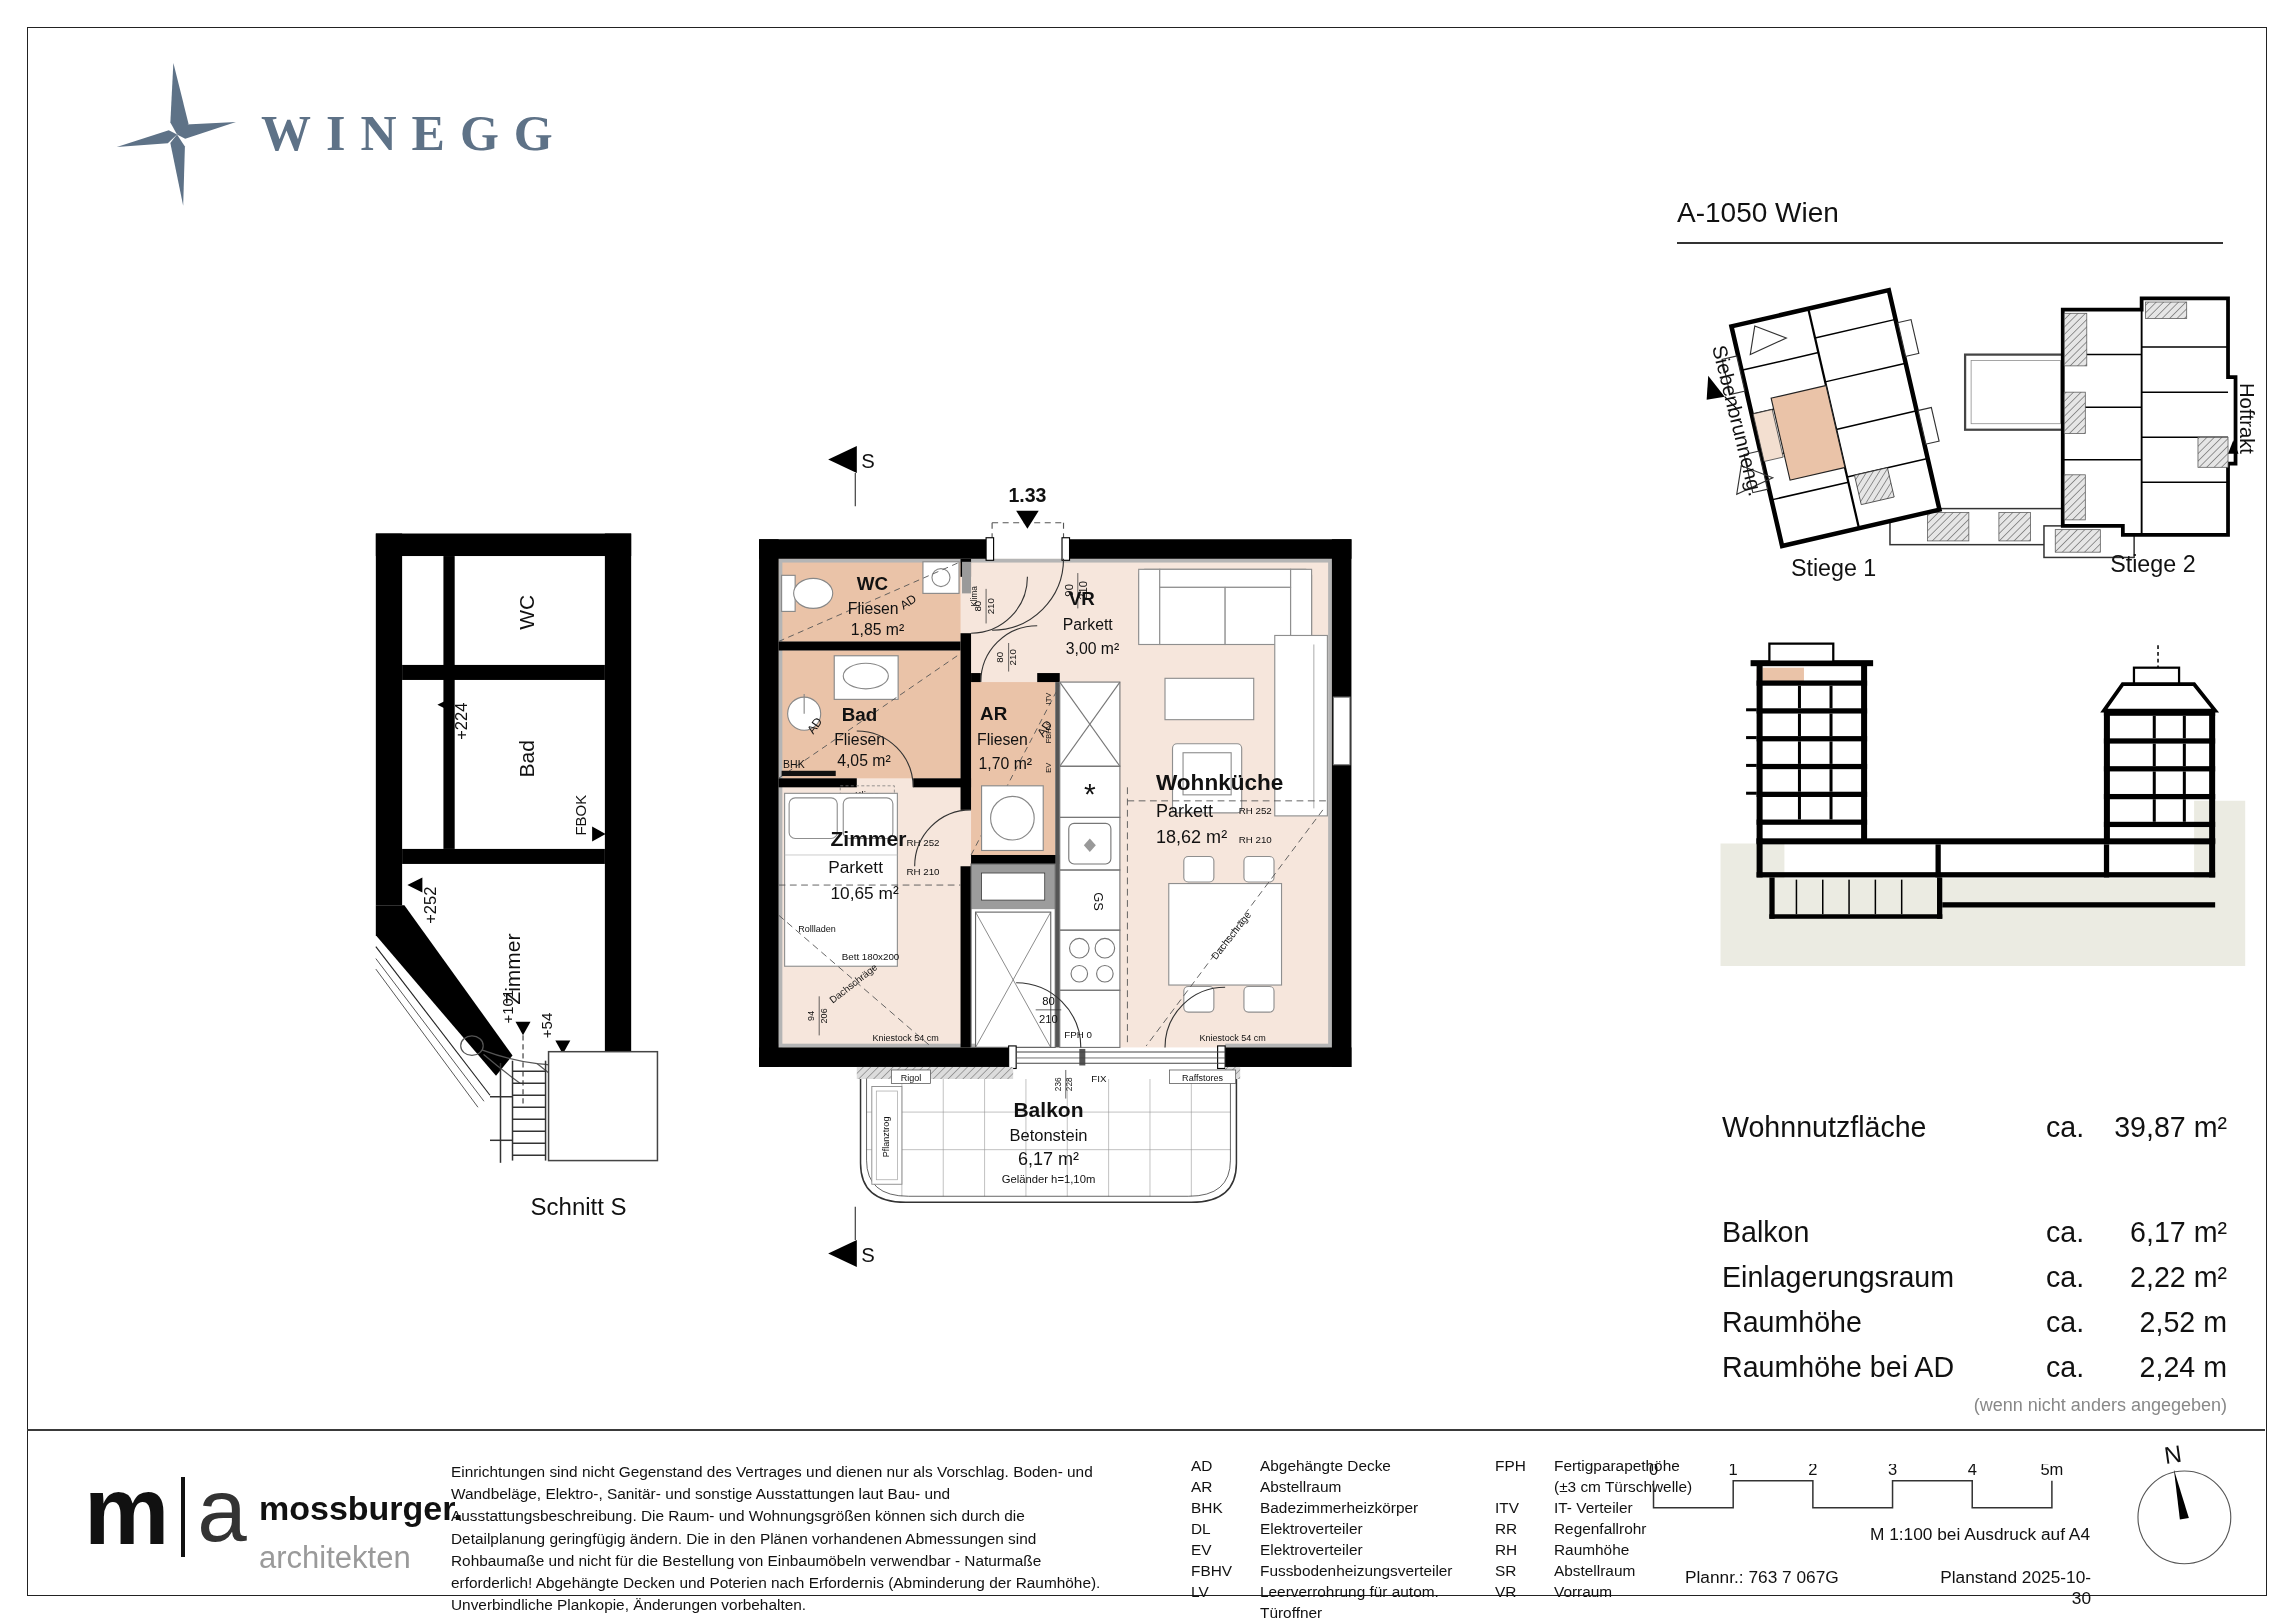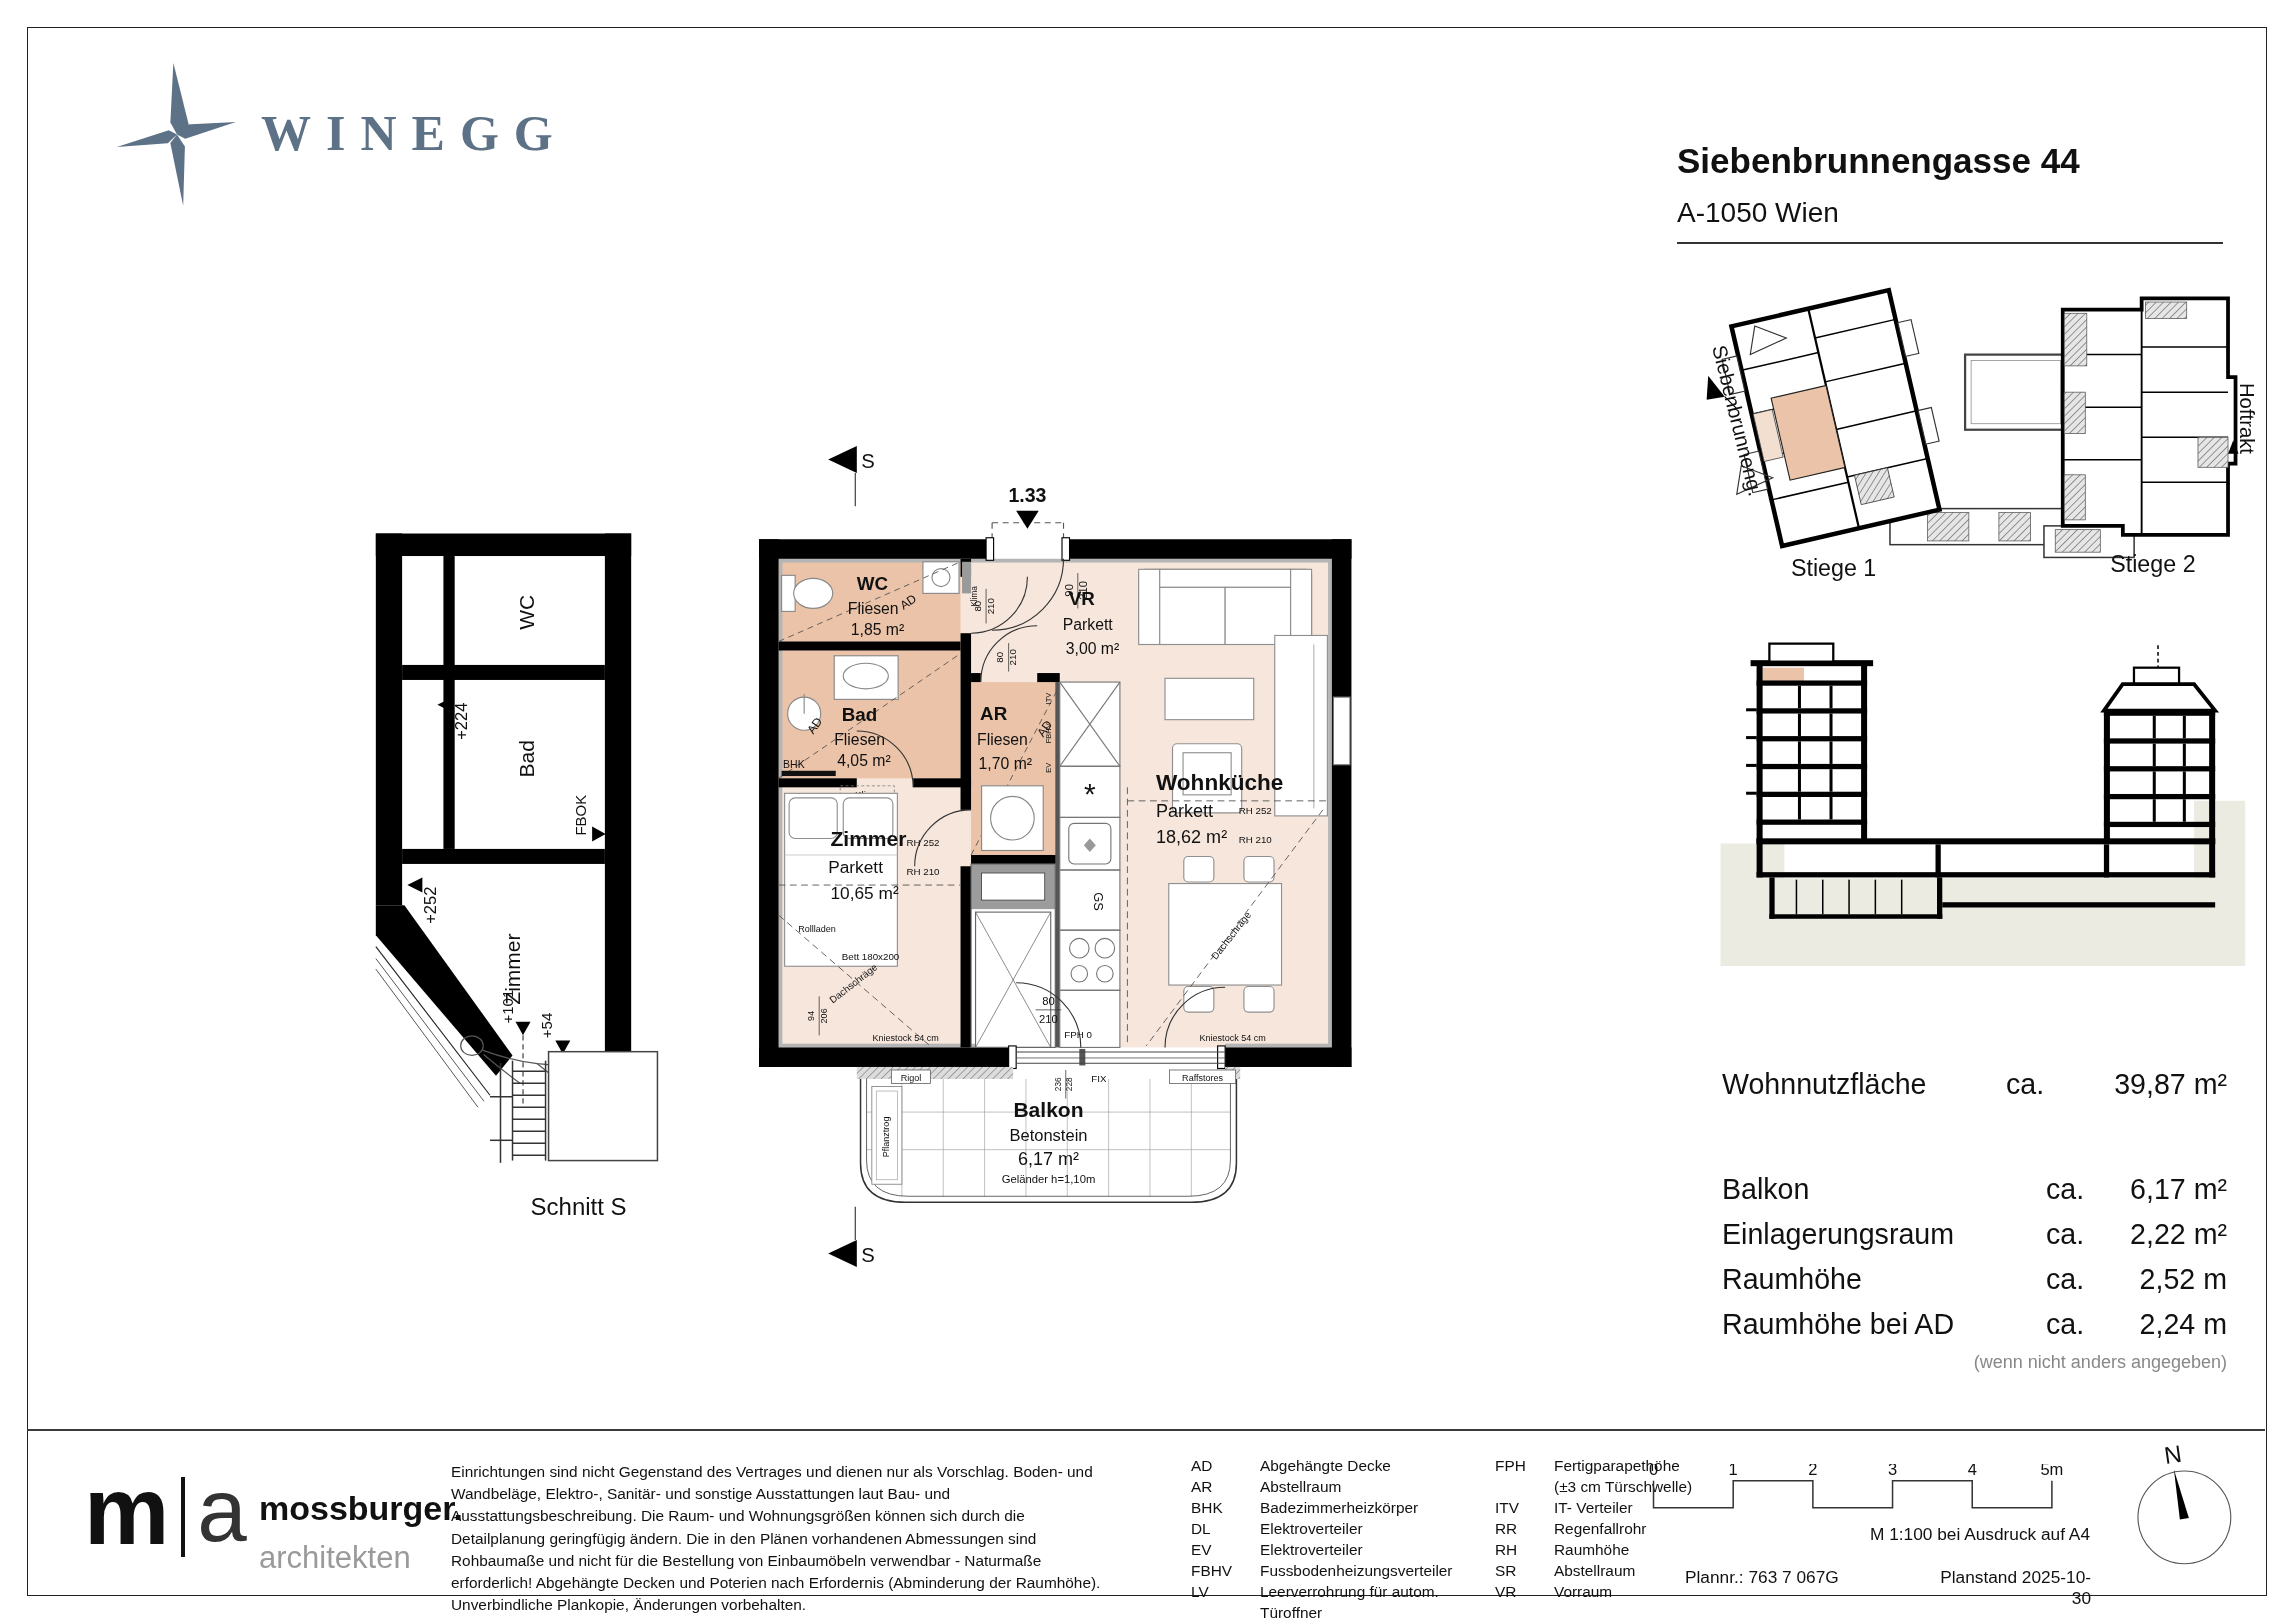--- a/index.html
+++ b/index.html
@@ -15,21 +15,21 @@
   .proj-line{position:absolute;left:1677px;top:242px;width:546px;height:1.5px;background:#333;}
   
   .info{position:absolute;left:1722px;top:1008px;width:505px;}
   .info h2{margin:0 0 6px 0;font-size:44px;border-bottom:1.5px solid #333;padding-bottom:10.5px;}
   .info .fl-row{display:flex;font-size:28.6px;margin-top:4.5px;}
   .info .fl-row .sp{flex:1;}
   .info .metric{display:flex;font-size:28.6px;margin-top:12px;}
   .info .metric .lbl{flex:1;}
   .info .metric .ca{width:53px;}
   .info .metric .val{width:128px;text-align:right;}
-  .info .main-gap{margin-top:60px;gap:40px;}
+  .info .main-gap{margin-top:103px;}
   .info .rows-gap{margin-top:72px;}
   .info .note{font-size:18px;color:#888;text-align:right;margin-top:10.5px;}
   
   .footer-line{position:absolute;left:27px;top:1429px;width:2238px;height:1.5px;background:#3a3a3a;}
   .ma-logo{position:absolute;left:84px;top:1474px;display:flex;align-items:flex-start;height:83px;}
   .ma-m{font-size:96px;font-weight:bold;line-height:0.78;letter-spacing:-3px;}
   .ma-bar{width:3.8px;height:80px;background:#111;margin:3px 12px 0 15px;}
   .ma-a{font-size:89px;font-weight:400;line-height:0.82;color:#333;}
   .ma-words{position:absolute;left:259px;top:1491px;line-height:1.0;}
   .ma-name{font-size:34px;font-weight:bold;}
@@ -55,21 +55,20 @@
   <svg class="abs" style="left:113px;top:63px" width="128" height="143" viewBox="0 0 100 112">
     <g transform="rotate(-7 50 56)">
       <polygon points="54,0 60,49 50,56 46,46" fill="#5e7287"></polygon>
       <polygon points="48,112 44,62 50,56 55,66" fill="#5e7287"></polygon>
       <polygon points="2,60 44,52 50,56 42,62" fill="#5e7287"></polygon>
       <polygon points="97,52 56,60 50,56 58,49" fill="#5e7287"></polygon>
     </g>
   </svg>
   <div class="brand-text">WINEGG</div>
 
-  <div class="proj-title">Siebenbrunnengasse 44</div>
   <div class="proj-sub">A-1050 Wien</div>
   <div class="proj-line"></div>
 
   <svg class="abs" style="left:1702px;top:287px" width="560" height="308" viewBox="0 0 745 410">
     <defs>
       <pattern id="hatch2" width="7" height="7" patternUnits="userSpaceOnUse" patternTransform="rotate(45)">
         <rect width="7" height="7" fill="#e6e6e6"></rect>
         <line x1="0" y1="0" x2="0" y2="7" stroke="#777" stroke-width="2"></line>
       </pattern>
     </defs>

